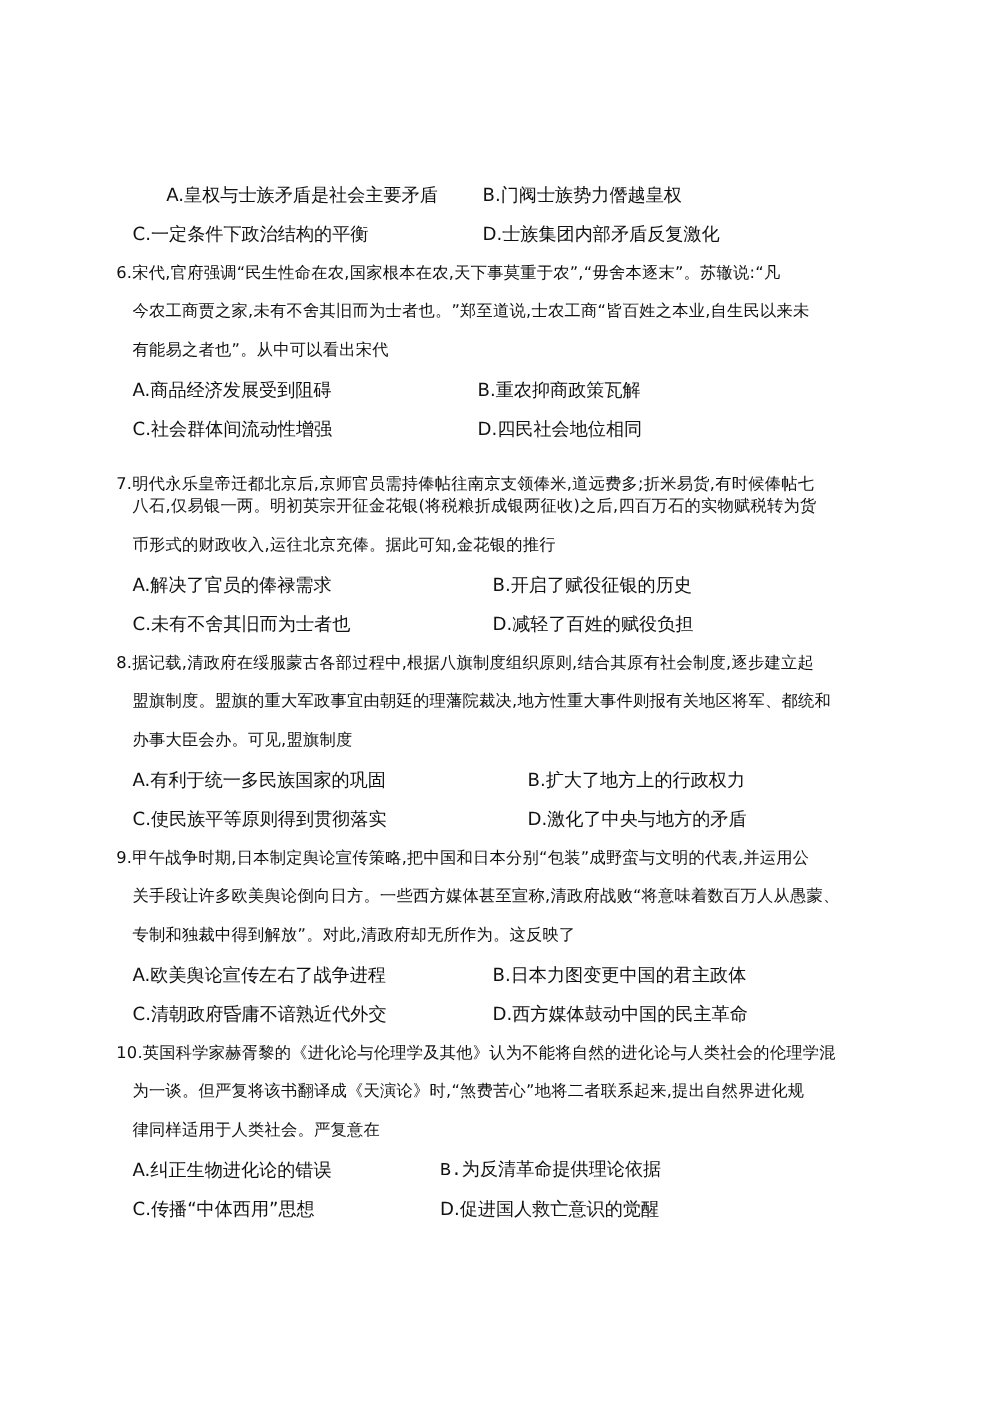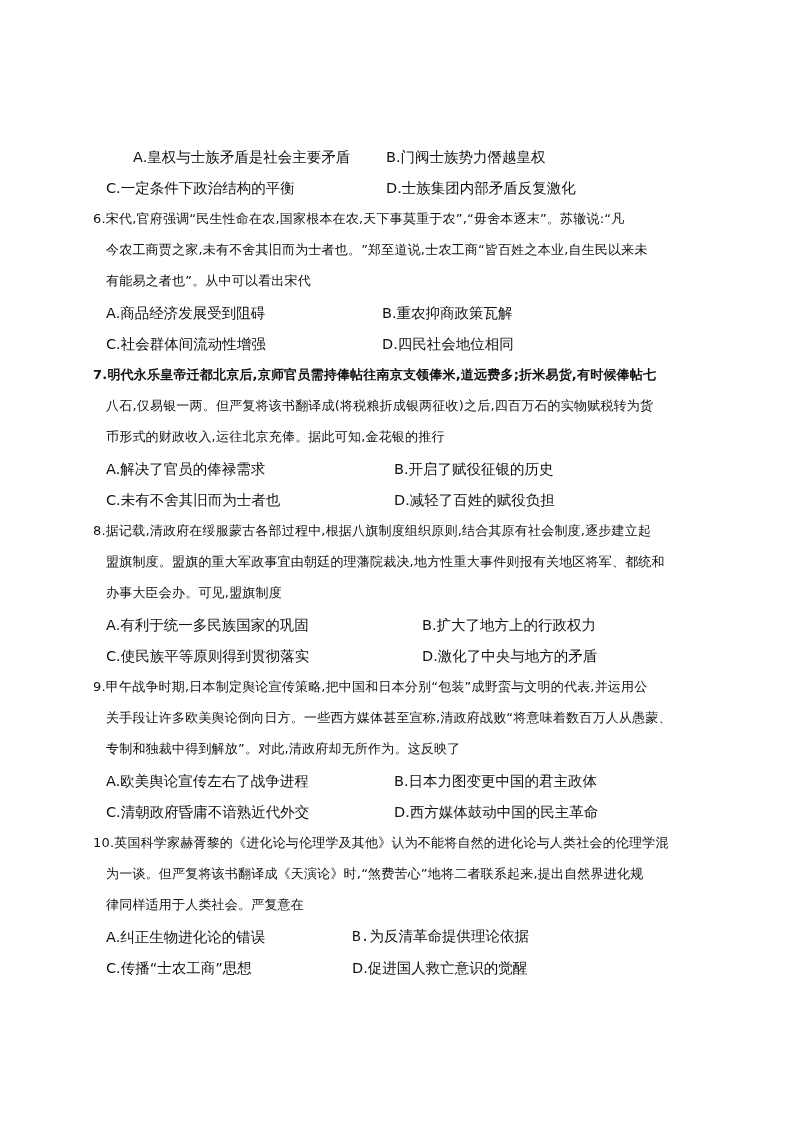--- a/index.html
+++ b/index.html
@@ -17,22 +17,22 @@
 <div class="opt" style="left:386px; top:179px;">D.士族集团内部矛盾反复激化</div>
 
 <div class="line" style="left:93px; top:210px;">6.宋代,官府强调“民生性命在农,国家根本在农,天下事莫重于农”,“毋舍本逐末”。苏辙说:“凡</div>
 <div class="line" style="left:106px; top:241px;">今农工商贾之家,未有不舍其旧而为士者也。”郑至道说,士农工商“皆百姓之本业,自生民以来未</div>
 <div class="line" style="left:106px; top:272px;">有能易之者也”。从中可以看出宋代</div>
 <div class="opt" style="left:106px; top:304px;">A.商品经济发展受到阻碍</div>
 <div class="opt" style="left:382px; top:304px;">B.重农抑商政策瓦解</div>
 <div class="opt" style="left:106px; top:335px;">C.社会群体间流动性增强</div>
 <div class="opt" style="left:382px; top:335px;">D.四民社会地位相同</div>
 
-<div class="line" style="left:93px; top:366px;font-weight:bold;">7.明代永乐皇帝迁都北京后,京师官员需持俸帖往南京支领俸米,道远费多;折米易货,有时候俸帖七</div>
-<div class="line" style="left:106px; top:397px;">八石,仅易银一两。但严复将该书翻译成(将税粮折成银两征收)之后,四百万石的实物赋税转为货</div>
+<div class="line" style="left:93px; top:379px;">7.明代永乐皇帝迁都北京后,京师官员需持俸帖往南京支领俸米,道远费多;折米易货,有时候俸帖七</div>
+<div class="line" style="left:106px; top:397px;">八石,仅易银一两。明初英宗开征金花银(将税粮折成银两征收)之后,四百万石的实物赋税转为货</div>
 <div class="line" style="left:106px; top:428px;">币形式的财政收入,运往北京充俸。据此可知,金花银的推行</div>
 <div class="opt" style="left:106px; top:460px;">A.解决了官员的俸禄需求</div>
 <div class="opt" style="left:394px; top:460px;">B.开启了赋役征银的历史</div>
 <div class="opt" style="left:106px; top:491px;">C.未有不舍其旧而为士者也</div>
 <div class="opt" style="left:394px; top:491px;">D.减轻了百姓的赋役负担</div>
 
 <div class="line" style="left:93px; top:522px;">8.据记载,清政府在绥服蒙古各部过程中,根据八旗制度组织原则,结合其原有社会制度,逐步建立起</div>
 <div class="line" style="left:106px; top:553px;">盟旗制度。盟旗的重大军政事宜由朝廷的理藩院裁决,地方性重大事件则报有关地区将军、都统和</div>
 <div class="line" style="left:106px; top:584px;">办事大臣会办。可见,盟旗制度</div>
 <div class="opt" style="left:106px; top:616px;">A.有利于统一多民族国家的巩固</div>
@@ -46,14 +46,14 @@
 <div class="opt" style="left:106px; top:772px;">A.欧美舆论宣传左右了战争进程</div>
 <div class="opt" style="left:394px; top:772px;">B.日本力图变更中国的君主政体</div>
 <div class="opt" style="left:106px; top:803px;">C.清朝政府昏庸不谙熟近代外交</div>
 <div class="opt" style="left:394px; top:803px;">D.西方媒体鼓动中国的民主革命</div>
 
 <div class="line" style="left:93px; top:834px;">10.英国科学家赫胥黎的《进化论与伦理学及其他》认为不能将自然的进化论与人类社会的伦理学混</div>
 <div class="line" style="left:106px; top:865px;">为一谈。但严复将该书翻译成《天演论》时,“煞费苦心”地将二者联系起来,提出自然界进化规</div>
 <div class="line" style="left:106px; top:896px;">律同样适用于人类社会。严复意在</div>
 <div class="opt" style="left:106px; top:928px;">A.纠正生物进化论的错误</div>
 <div class="opt" style="left:352px; top:928px;font-family:Liberation Mono, monospace;">B.为反清革命提供理论依据</div>
-<div class="opt" style="left:106px; top:959px;">C.传播“士农工商”思想</div>
+<div class="opt" style="left:106px; top:959px;">C.传播“中体西用”思想</div>
 <div class="opt" style="left:352px; top:959px;">D.促进国人救亡意识的觉醒</div>
 
 </body></html>

